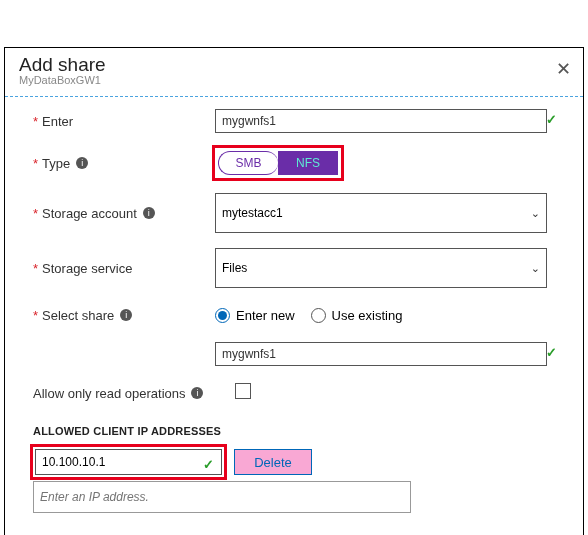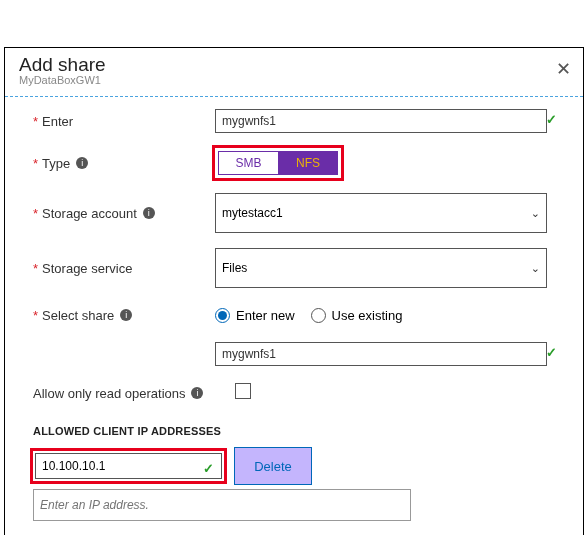--- a/index.html
+++ b/index.html
@@ -16,36 +16,36 @@
   .req { color: #d9242b; margin-right: 4px; }
   .info-icon { width: 12px; height: 12px; border-radius: 50%; background: #555; color: #fff; font-size: 9px; line-height: 12px; text-align: center; margin-left: 6px; display: inline-block; font-style: normal; }
   .field-col { flex: 1; }
   .txt-input { width: 332px; height: 24px; border: 1px solid #555; padding: 0 24px 0 6px; font-size: 12px; color: #333; outline: none; }
   .valid { position: relative; }
   .valid::after { content: "✓"; position: absolute; right: 8px; top: 3px; color: #2a9d2a; font-size: 13px; font-weight: bold; }
   .select { width: 332px; height: 40px; border: 1px solid #555; padding: 0 6px; font-size: 12px; display: flex; align-items: center; justify-content: space-between; cursor: pointer; }
   .chev { font-size: 11px; color: #333; }
   .seg { display: inline-flex; }
   .seg-btn { width: 60px; height: 24px; font-size: 12px; display: flex; align-items: center; justify-content: center; border: 1px solid #6a2da8; cursor: pointer; }
-  .seg-smb { color: #6a2da8; background: #fff; border-right: none; }
-  .seg-nfs { color: #eab308; background: #6a2da8; }
+  .seg-smb { color: #6a2da8; background: #fff; border-right: none; border-radius: 12px; }
+  .seg-nfs { color: #5eead4; background: #6a2da8; }
   .hi-red { outline: 3px solid #e7001c; outline-offset: 0px; }
   .radios { display: flex; gap: 16px; font-size: 13px; }
   .radio { display: flex; align-items: center; gap: 6px; cursor: pointer; }
   .rcirc { width: 15px; height: 15px; border: 1px solid #555; border-radius: 50%; display: flex; align-items: center; justify-content: center; }
   .rcirc.sel { border-color: #0067b8; }
   .rdot { width: 9px; height: 9px; background: #0067b8; border-radius: 50%; }
   .chk { width: 16px; height: 16px; border: 1px solid #555; display: inline-block; }
   .allow-row { margin-top: 2px; margin-bottom: 20px; }
   .sec-title { font-size: 11px; font-weight: 600; letter-spacing: 0.2px; color: #222; margin: 8px 0 10px 0; }
   .ip-row { display: flex; align-items: center; gap: 10px; margin-bottom: 4px; }
   .ip-wrap { position: relative; width: 378px; }
   .ip-wrap input { width: 100%; height: 26px; border: 1px solid #555; padding: 0 24px 0 6px; font-size: 12px; }
   .ip-wrap::after { content: "✓"; position: absolute; right: 8px; top: 5px; color: #2a9d2a; font-size: 13px; font-weight: bold; }
-  .del-btn { width: 78px; height: 38px; border: 1px solid #0067b8; background: #c4b5fd; color: #0067b8; font-size: 13px; display: flex; align-items: center; justify-content: center; cursor: pointer; }
+  .del-btn { width: 78px; height: 26px; border: 1px solid #0067b8; background: #f9a8d4; color: #0067b8; font-size: 13px; display: flex; align-items: center; justify-content: center; cursor: pointer; }
   .ip-empty { width: 378px; height: 32px; border: 1px solid #999; padding: 0 6px; font-size: 12px; font-style: italic; color: #888; }
   .footer-sep { border-top: 1px solid #ccc; margin-top: 24px; }
   .create-wrap { padding: 14px 0 0 28px; }
   .create-btn { background: #0067b8; color: #fff; border: none; font-size: 13px; padding: 5px 18px; cursor: pointer; }
 </style>
 </head>
 <body>
 
 <div class="frame">
   <div class="header">

